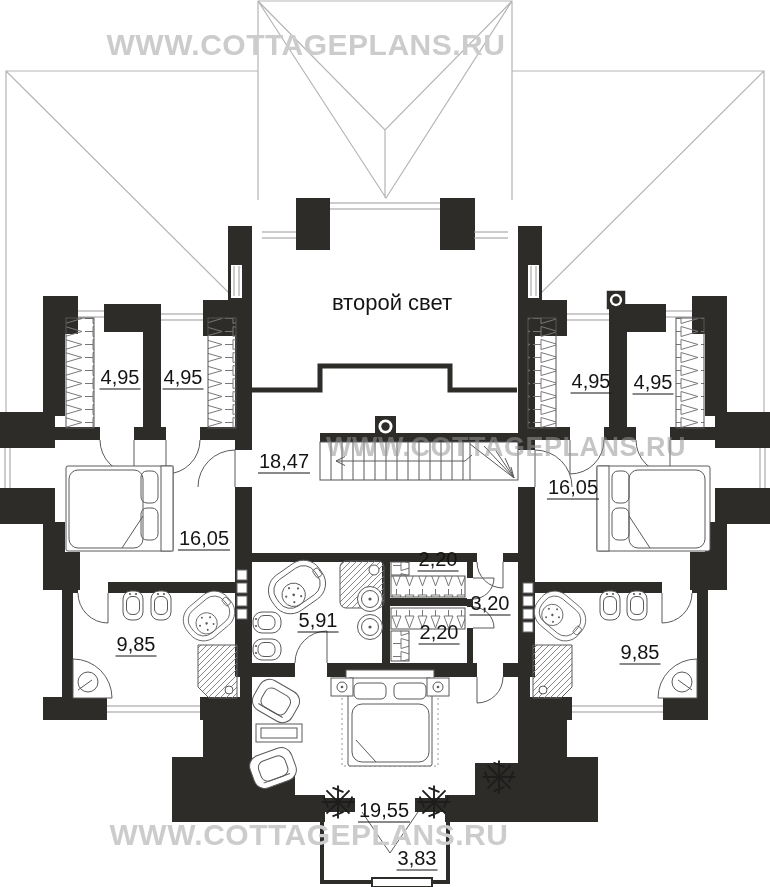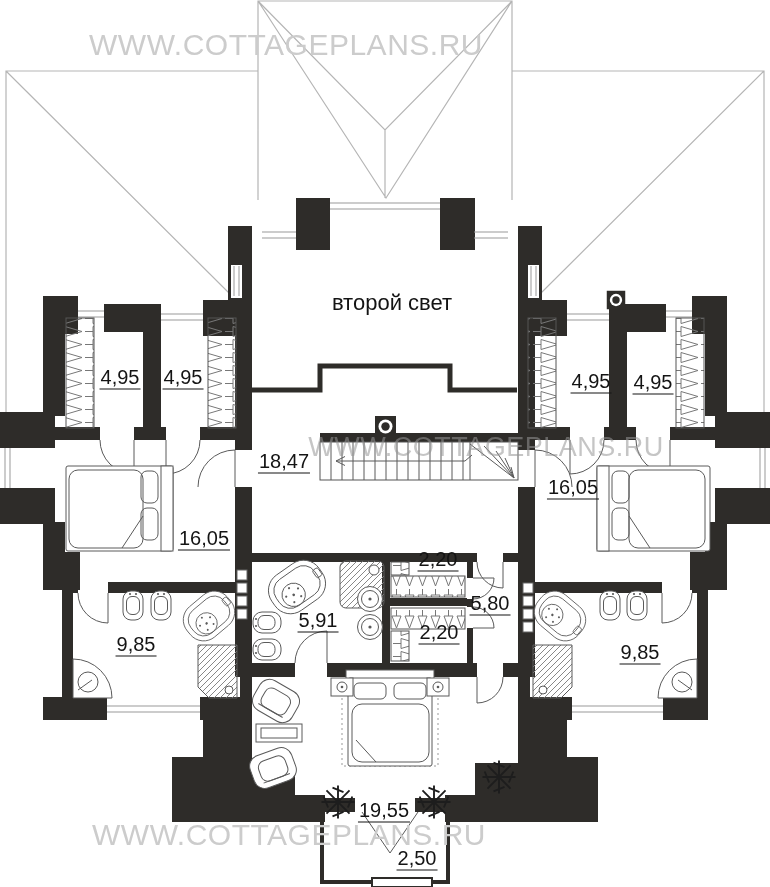--- a/index.html
+++ b/index.html
@@ -1,21 +1,21 @@
 <!DOCTYPE html>
 <html><head>
 <meta charset="utf-8">
 <style>
   html,body{margin:0;padding:0;background:#fff;}
   .plan-root{position:relative;width:770px;height:887px;background:#fff;overflow:hidden;
              font-family:"Liberation Sans",sans-serif;}
   .plan-root svg{position:absolute;left:0;top:0;z-index:1;}
-  .wm{position:absolute;z-index:3;white-space:nowrap;font-weight:normal;
+  .wm{position:absolute;z-index:3;white-space:nowrap;font-weight:bold;
       font-family:"Liberation Sans",sans-serif;color:var(--wm,#ccc);
-      transform:translate(-50%,-50%);letter-spacing:.5px;}
+      transform:translate(-50%,-50%);letter-spacing:.5px;margin-left:20px;}
   #wm-top{left:286px;top:45px;font-size:30px;}
   #wm-mid{left:486px;top:447px;font-size:27px;color:var(--wm-mid,#969696);opacity:.55;}
   #wm-bot{left:289px;top:835px;font-size:30px;}
   .room-name{position:absolute;z-index:4;left:392px;top:303px;transform:translate(-50%,-50%);
       font-size:22px;color:var(--label,#141414);}
   .rlabel{position:absolute;z-index:4;transform:translate(-50%,-50%);font-size:20px;
       color:var(--label,#141414);white-space:nowrap;}
   .rlabel span{border-bottom:1.3px solid var(--label,#141414);padding:0 1px 1px 1px;}
 </style>
 </head>
@@ -333,19 +333,19 @@
       <div class="rlabel" style="left: 183px; top: 377px;"><span>4,95</span></div>
       <div class="rlabel" style="left: 591px; top: 381px;"><span>4,95</span></div>
       <div class="rlabel" style="left: 653px; top: 382px;"><span>4,95</span></div>
       <div class="rlabel" style="left: 284px; top: 461px;"><span>18,47</span></div>
       <div class="rlabel" style="left: 204px; top: 538px;"><span>16,05</span></div>
       <div class="rlabel" style="left: 573px; top: 487px;"><span>16,05</span></div>
       <div class="rlabel" style="left: 136px; top: 644px;"><span>9,85</span></div>
       <div class="rlabel" style="left: 318px; top: 620px;"><span>5,91</span></div>
       <div class="rlabel" style="left: 438px; top: 559px;"><span>2,20</span></div>
       <div class="rlabel" style="left: 439px; top: 632px;"><span>2,20</span></div>
-      <div class="rlabel" style="left: 490px; top: 603px;"><span>5,80</span></div>
+      <div class="rlabel" style="left: 490px; top: 603px;"><span>3,20</span></div>
       <div class="rlabel" style="left: 640px; top: 652px;"><span>9,85</span></div>
       <div class="rlabel" style="left: 384px; top: 794px; margin-top: 16px;"><span>19,55</span></div>
-      <div class="rlabel" style="left: 417px; top: 858px;"><span>2,50</span></div>
+      <div class="rlabel" style="left: 417px; top: 858px;"><span>3,83</span></div>
     </div>
 
 </div>
 
 </body></html>

